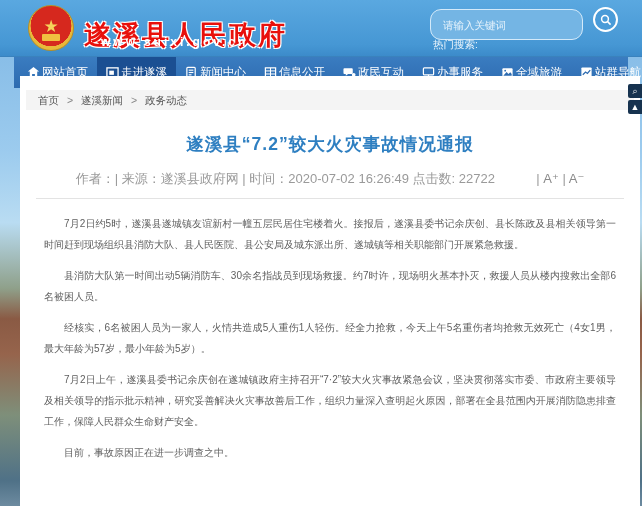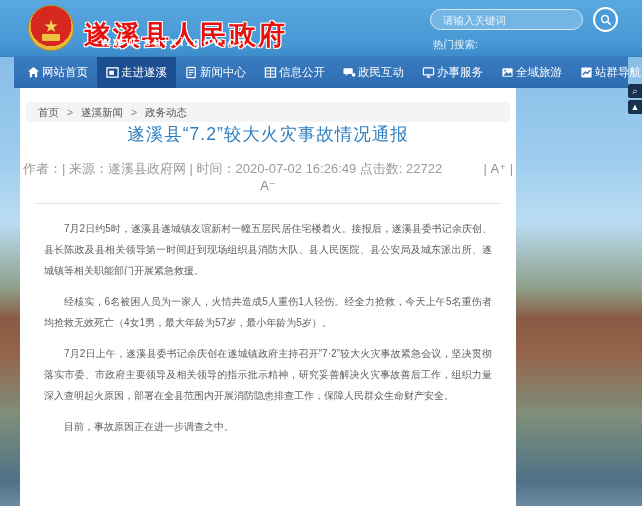--- a/index.html
+++ b/index.html
@@ -18,21 +18,21 @@
     border-radius:50%; background:radial-gradient(circle at 50% 45%, #d6281e 0 62%, #e8b83a 63% 100%);
     border:1px solid #b98f22; display:flex; align-items:center; justify-content:center; }
   .emblem .star { color:#f5d35a; font-size:17px; line-height:1; margin-top:-4px; }
   .emblem .gate { position:absolute; left:50%; bottom:9px; transform:translateX(-50%);
     width:18px; height:7px; background:#f0c040; border-radius:1px; }
   .site-title { position:absolute; left:84px; top:17px; font-size:27px; font-weight:bold;
     color:#e8100c; letter-spacing:2px;
     text-shadow:-1px -1px 0 #fff,1px -1px 0 #fff,-1px 1px 0 #fff,1px 1px 0 #fff; }
   .site-url { position:absolute; left:101px; top:35px; font-size:12px; font-weight:bold;
     color:#ffffff; letter-spacing:3px;text-align:center; }
-  .search-input { position:absolute; left:430px; top:9px; width:153px; height:21px;
+  .search-input { position:absolute; left:430px; top:9px; width:153px; height:31px;
     border-radius:11px; background:#74b5e4; border:1px solid #d4eafa; outline:none;
     padding:0 12px; font-size:10.5px; color:#f4fafe; }
   .search-input::placeholder { color:#e6f3fc; }
   .search-btn { position:absolute; left:593px; top:7px; width:25px; height:25px;
     border-radius:50%; background:#4a9bd8; border:2px solid #ffffff;
     display:flex; align-items:center; justify-content:center; cursor:pointer; }
   .hot-search { position:absolute; left:433px; top:38px; font-size:10.5px; color:#eaf4fb; }
 
   
   .navbar { position:absolute; left:14px; top:57px; width:614px; height:31px;
@@ -43,29 +43,29 @@
   .nav-item.active { background:#1b4f92; }
   .nav-item svg { width:13px; height:13px; flex:0 0 auto; }
 
   
   .side-toolbar { position:absolute; right:0; top:84px; width:14px; display:flex;
     flex-direction:column; gap:2px; z-index:5; }
   .side-btn { width:14px; height:14px; background:#16324f; border-radius:2px 0 0 2px;
     color:#fff; font-size:9px; line-height:14px; text-align:center; cursor:pointer; }
 
   
-  .panel { position:absolute; left:20px; top:88px; width:496px; bottom:0;
+  .panel { position:absolute; left:20px; top:76px; width:620px; bottom:0;
     background:#ffffff; overflow:hidden; }
   .breadcrumb { margin:14px 6px 0 6px; height:20px; line-height:20px;
     background:#f4f4f4; padding-left:12px; font-size:10.5px; color:#555; }
   .breadcrumb a { color:#555; text-decoration:none; cursor:pointer; }
   .breadcrumb .sep { margin:0 5px; color:#888; }
 
-  .article-title { text-align:center; font-size:17.5px;
-    font-weight:normal; color:#2e7fc1; letter-spacing:1px; }
+  .article-title { margin-top:22px; text-align:center; font-size:17.5px;
+    font-weight:bold; color:#2e7fc1; letter-spacing:1px; }
   .meta-row { margin-top:14px; text-align:center; font-size:13px; color:#9a9a9a; }
   .meta-row .font-ctl { color:#8a8a8a; cursor:pointer; }
   .meta-row .gap { display:inline-block; width:34px; }
   .divider { margin:10px 16px 0 16px; border-top:1px solid #e3e3e3; }
 
   .article-body { padding:14px 24px 0 24px; font-size:10px; line-height:21px;
     color:#5f5f5f; text-align:justify; }
   .article-body p { text-indent:2em; margin-bottom:10px; }
 </style>
 </head>
@@ -175,18 +175,19 @@
     <span>|</span>
     <span class="font-ctl">A⁺</span>
     <span>|</span>
     <span class="font-ctl">A⁻</span>
   </div>
 
   <div class="divider"></div>
 
   <div class="article-body">
     <p>7月2日约5时，遂溪县遂城镇友谊新村一幢五层民居住宅楼着火。接报后，遂溪县委书记余庆创、县长陈政及县相关领导第一时间赶到现场组织县消防大队、县人民医院、县公安局及城东派出所、遂城镇等相关职能部门开展紧急救援。</p>
+    <p>县消防大队第一时间出动5辆消防车、30余名指战员到现场救援。约7时许，现场明火基本扑灭，救援人员从楼内搜救出全部6名被困人员。</p>
     <p>经核实，6名被困人员为一家人，火情共造成5人重伤1人轻伤。经全力抢救，今天上午5名重伤者均抢救无效死亡（4女1男，最大年龄为57岁，最小年龄为5岁）。</p>
     <p>7月2日上午，遂溪县委书记余庆创在遂城镇政府主持召开“7·2”较大火灾事故紧急会议，坚决贯彻落实市委、市政府主要领导及相关领导的指示批示精神，研究妥善解决火灾事故善后工作，组织力量深入查明起火原因，部署在全县范围内开展消防隐患排查工作，保障人民群众生命财产安全。</p>
     <p>目前，事故原因正在进一步调查之中。</p>
   </div>
 
 </div>
 
 </body></html>

